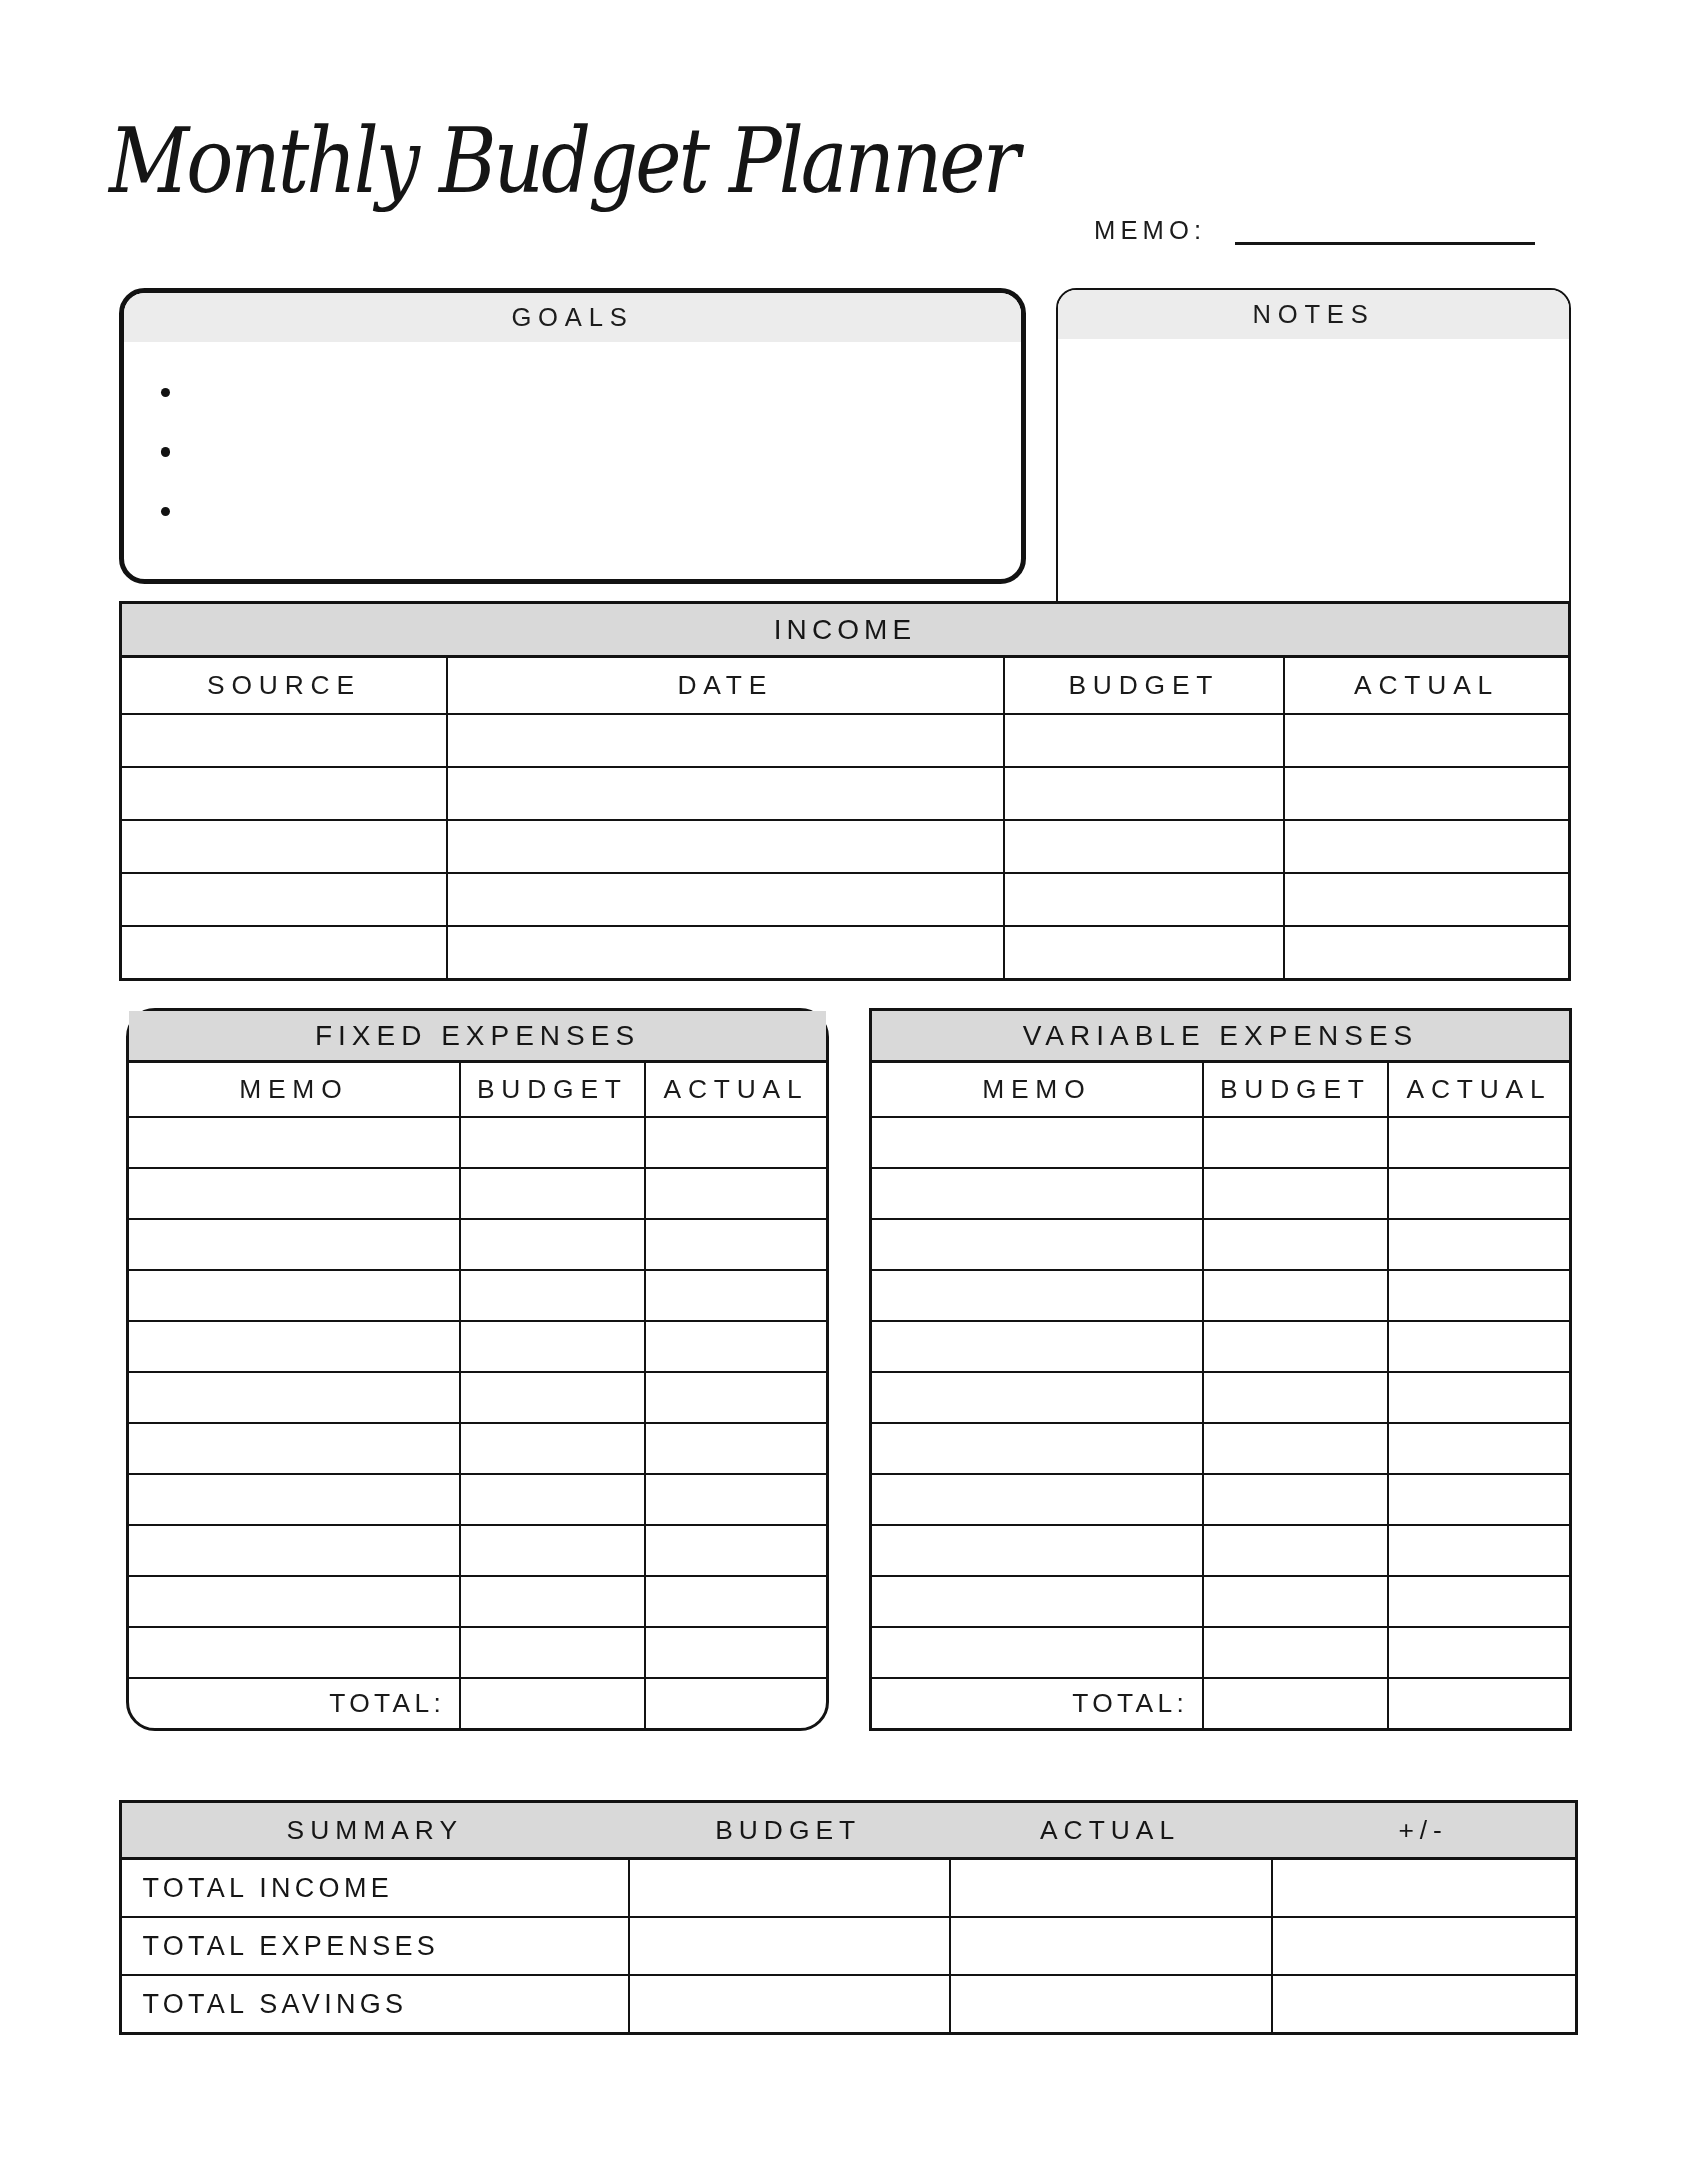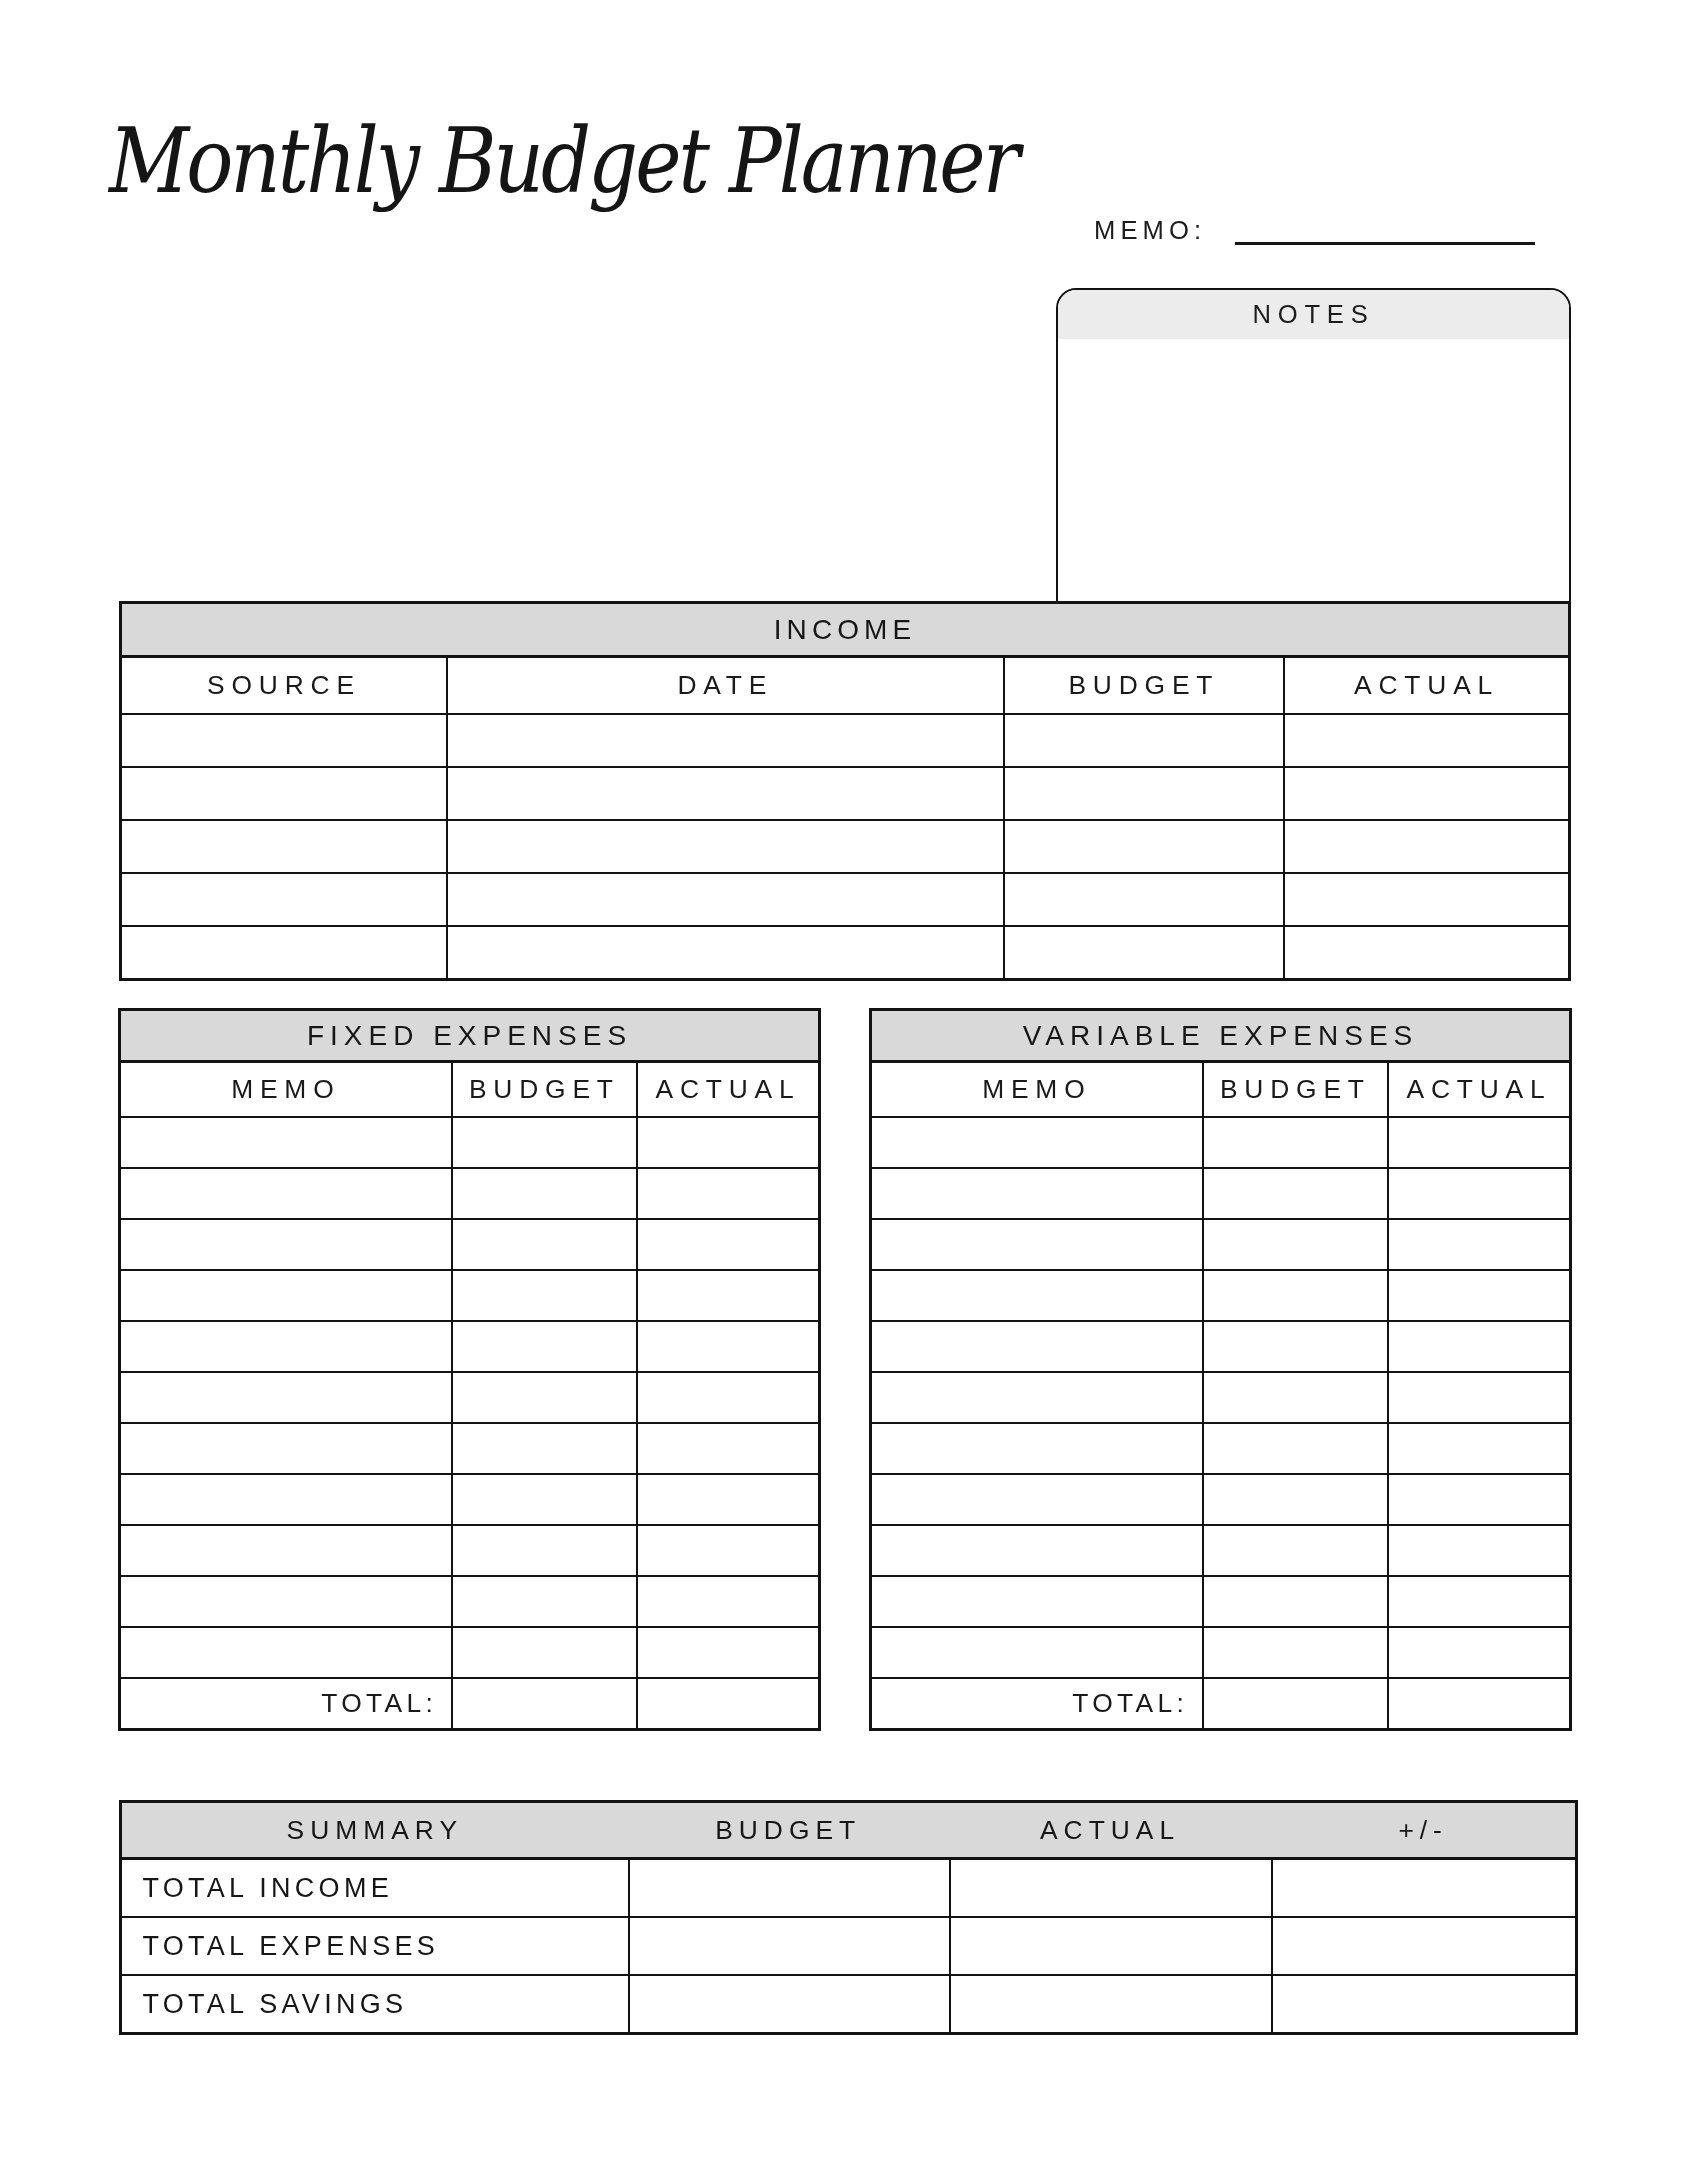--- a/index.html
+++ b/index.html
@@ -40,21 +40,21 @@
   .row > div + div{border-left:2.6px solid #131313;}
   .hcell{display:flex;align-items:center;justify-content:center;font-size:26.4px;letter-spacing:6.8px;color:#1a1a1a;}
   
   .income{left:119px;top:601px;width:1452px;}
   .income .sheet-title{height:51px;}
   .income .row{grid-template-columns:22.4% 38.5% 19.4% auto;}
   .income .row.header{height:55px;}
   .income .row.blank{height:51px;}
   
   .expenses{top:1008px;width:703px;}
-  .expenses.fixed{left:118px;}
+  .expenses.fixed{left:126px;border-radius:29px;}
   .expenses.variable{left:869px;}
   .expenses .sheet-title{height:49px;letter-spacing:6px;}
   .expenses .row{grid-template-columns:47.3% 26.6% auto;}
   .expenses .row.header{height:53px;}
   .expenses .row.blank{height:49px;}
   .expenses .row.total{height:49px;}
   .total-cell{display:flex;align-items:center;justify-content:flex-end;padding-right:13.6px;
     font-size:26.4px;letter-spacing:4.3px;color:#1a1a1a;margin-left:11px;}
   
   .summary{left:119px;top:1800px;width:1459px;}
@@ -72,20 +72,28 @@
 <body>
 
 <div class="page">
 
   <div class="script-title">Monthly Budget Planner</div>
   <div class="month-row">
     <span class="month-label">MEMO:</span>
     <span class="month-line"></span>
   </div>
 
+  <div class="panel goals">
+    <div class="panel-head">GOALS</div>
+    <div class="goal-bullets">
+      <span class="dot"></span>
+        <span class="dot"></span>
+        <span class="dot"></span>
+    </div>
+  </div>
 
   <div class="panel notes">
     <div class="panel-head">NOTES</div>
   </div>
 
   <div class="sheet income">
     <div class="sheet-title">INCOME</div>
     <div class="row header">
       <div class="hcell">SOURCE</div>
       <div class="hcell">DATE</div>

